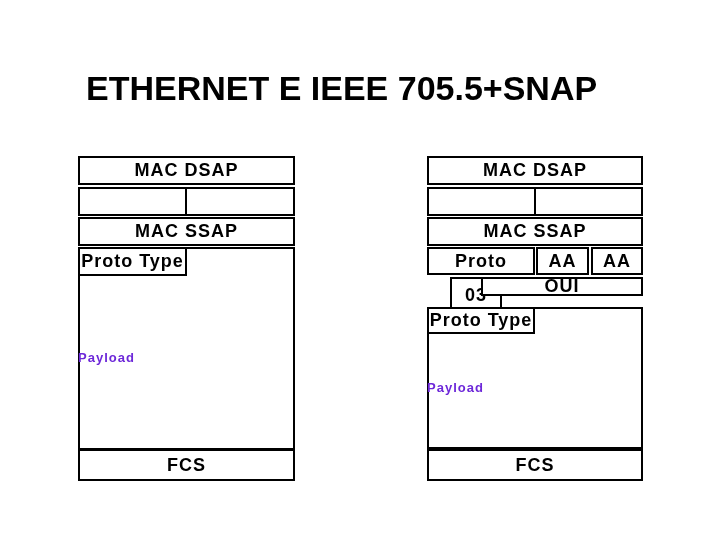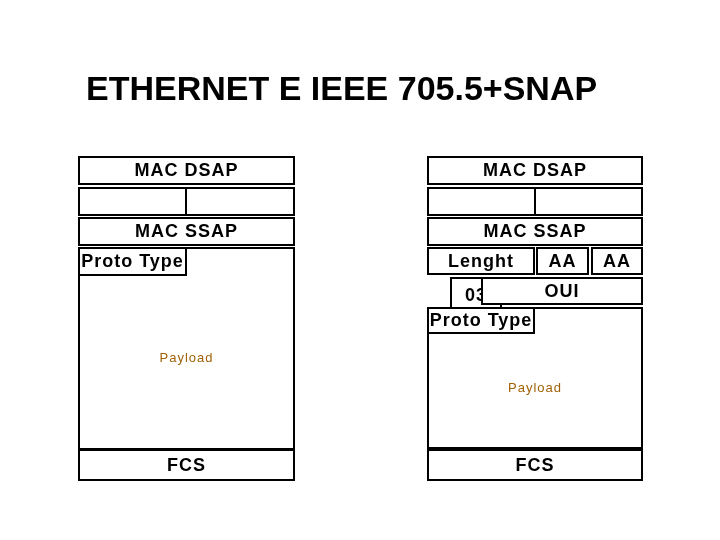--- a/index.html
+++ b/index.html
@@ -41,24 +41,24 @@
     color: #000000;
   }
   .divider {
     position: absolute;
     width: 2px;
     background: #000000;
   }
   .float-label {
     position: absolute;
     font-size: 13px;
-    font-weight: normal;
+    font-weight: bold;
     letter-spacing: 1px;
-    text-align: center;
-    color: #a16207;
+    text-align: left;
+    color: #6d28d9;
   }
 
   
   .l-dsap     { left: 78px;  top: 156px; width: 217px; height: 29px; }
   .l-empty    { left: 78px;  top: 187px; width: 217px; height: 29px; }
   .l-div      { left: 185px; top: 188px; height: 27px; }
   .l-ssap     { left: 78px;  top: 217px; width: 217px; height: 29px; }
   .l-payload  { left: 78px;  top: 247px; width: 217px; height: 203px; }
   .l-proto    { left: 78px;  top: 247px; width: 109px; height: 29px; }
   .l-payload-label { left: 78px; top: 350px; width: 217px; }
@@ -66,21 +66,21 @@
 
   
   .r-dsap     { left: 427px; top: 156px; width: 216px; height: 29px; }
   .r-empty    { left: 427px; top: 187px; width: 216px; height: 29px; }
   .r-div      { left: 534px; top: 188px; height: 27px; }
   .r-ssap     { left: 427px; top: 217px; width: 216px; height: 29px; }
   .r-length   { left: 427px; top: 247px; width: 108px; height: 28px; }
   .r-aa1      { left: 536px; top: 247px; width: 53px;  height: 28px; }
   .r-aa2      { left: 591px; top: 247px; width: 52px;  height: 28px; }
   .r-03       { left: 450px; top: 277px; width: 52px;  height: 36px; }
-  .r-oui      { left: 481px; top: 277px; width: 162px; height: 28px; }
+  .r-oui      { left: 481px; top: 277px; width: 162px; height: 19px; }
   .r-payload  { left: 427px; top: 307px; width: 216px; height: 142px; }
   .r-proto    { left: 427px; top: 307px; width: 108px; height: 27px; }
   .r-payload-label { left: 427px; top: 380px; width: 216px; }
   .r-fcs      { left: 427px; top: 449px; width: 216px; height: 32px; }
 </style>
 </head>
 <body>
 
 <div id="slide">
 
@@ -95,21 +95,21 @@
     <div class="box l-proto">Proto Type</div>
     <div class="float-label l-payload-label">Payload</div>
     <div class="box l-fcs">FCS</div>
   </div>
 
   <div>
     <div class="box r-dsap">MAC DSAP</div>
     <div class="box r-empty"></div>
     <div class="divider r-div"></div>
     <div class="box r-ssap">MAC SSAP</div>
-    <div class="box r-length">Lenght</div>
+    <div class="box r-length">Proto</div>
     <div class="box r-aa1">AA</div>
     <div class="box r-aa2">AA</div>
     <div class="box r-03">03</div>
     <div class="box r-oui">OUI</div>
     <div class="box r-payload"></div>
     <div class="box r-proto">Proto Type</div>
     <div class="float-label r-payload-label">Payload</div>
     <div class="box r-fcs">FCS</div>
   </div>
 

